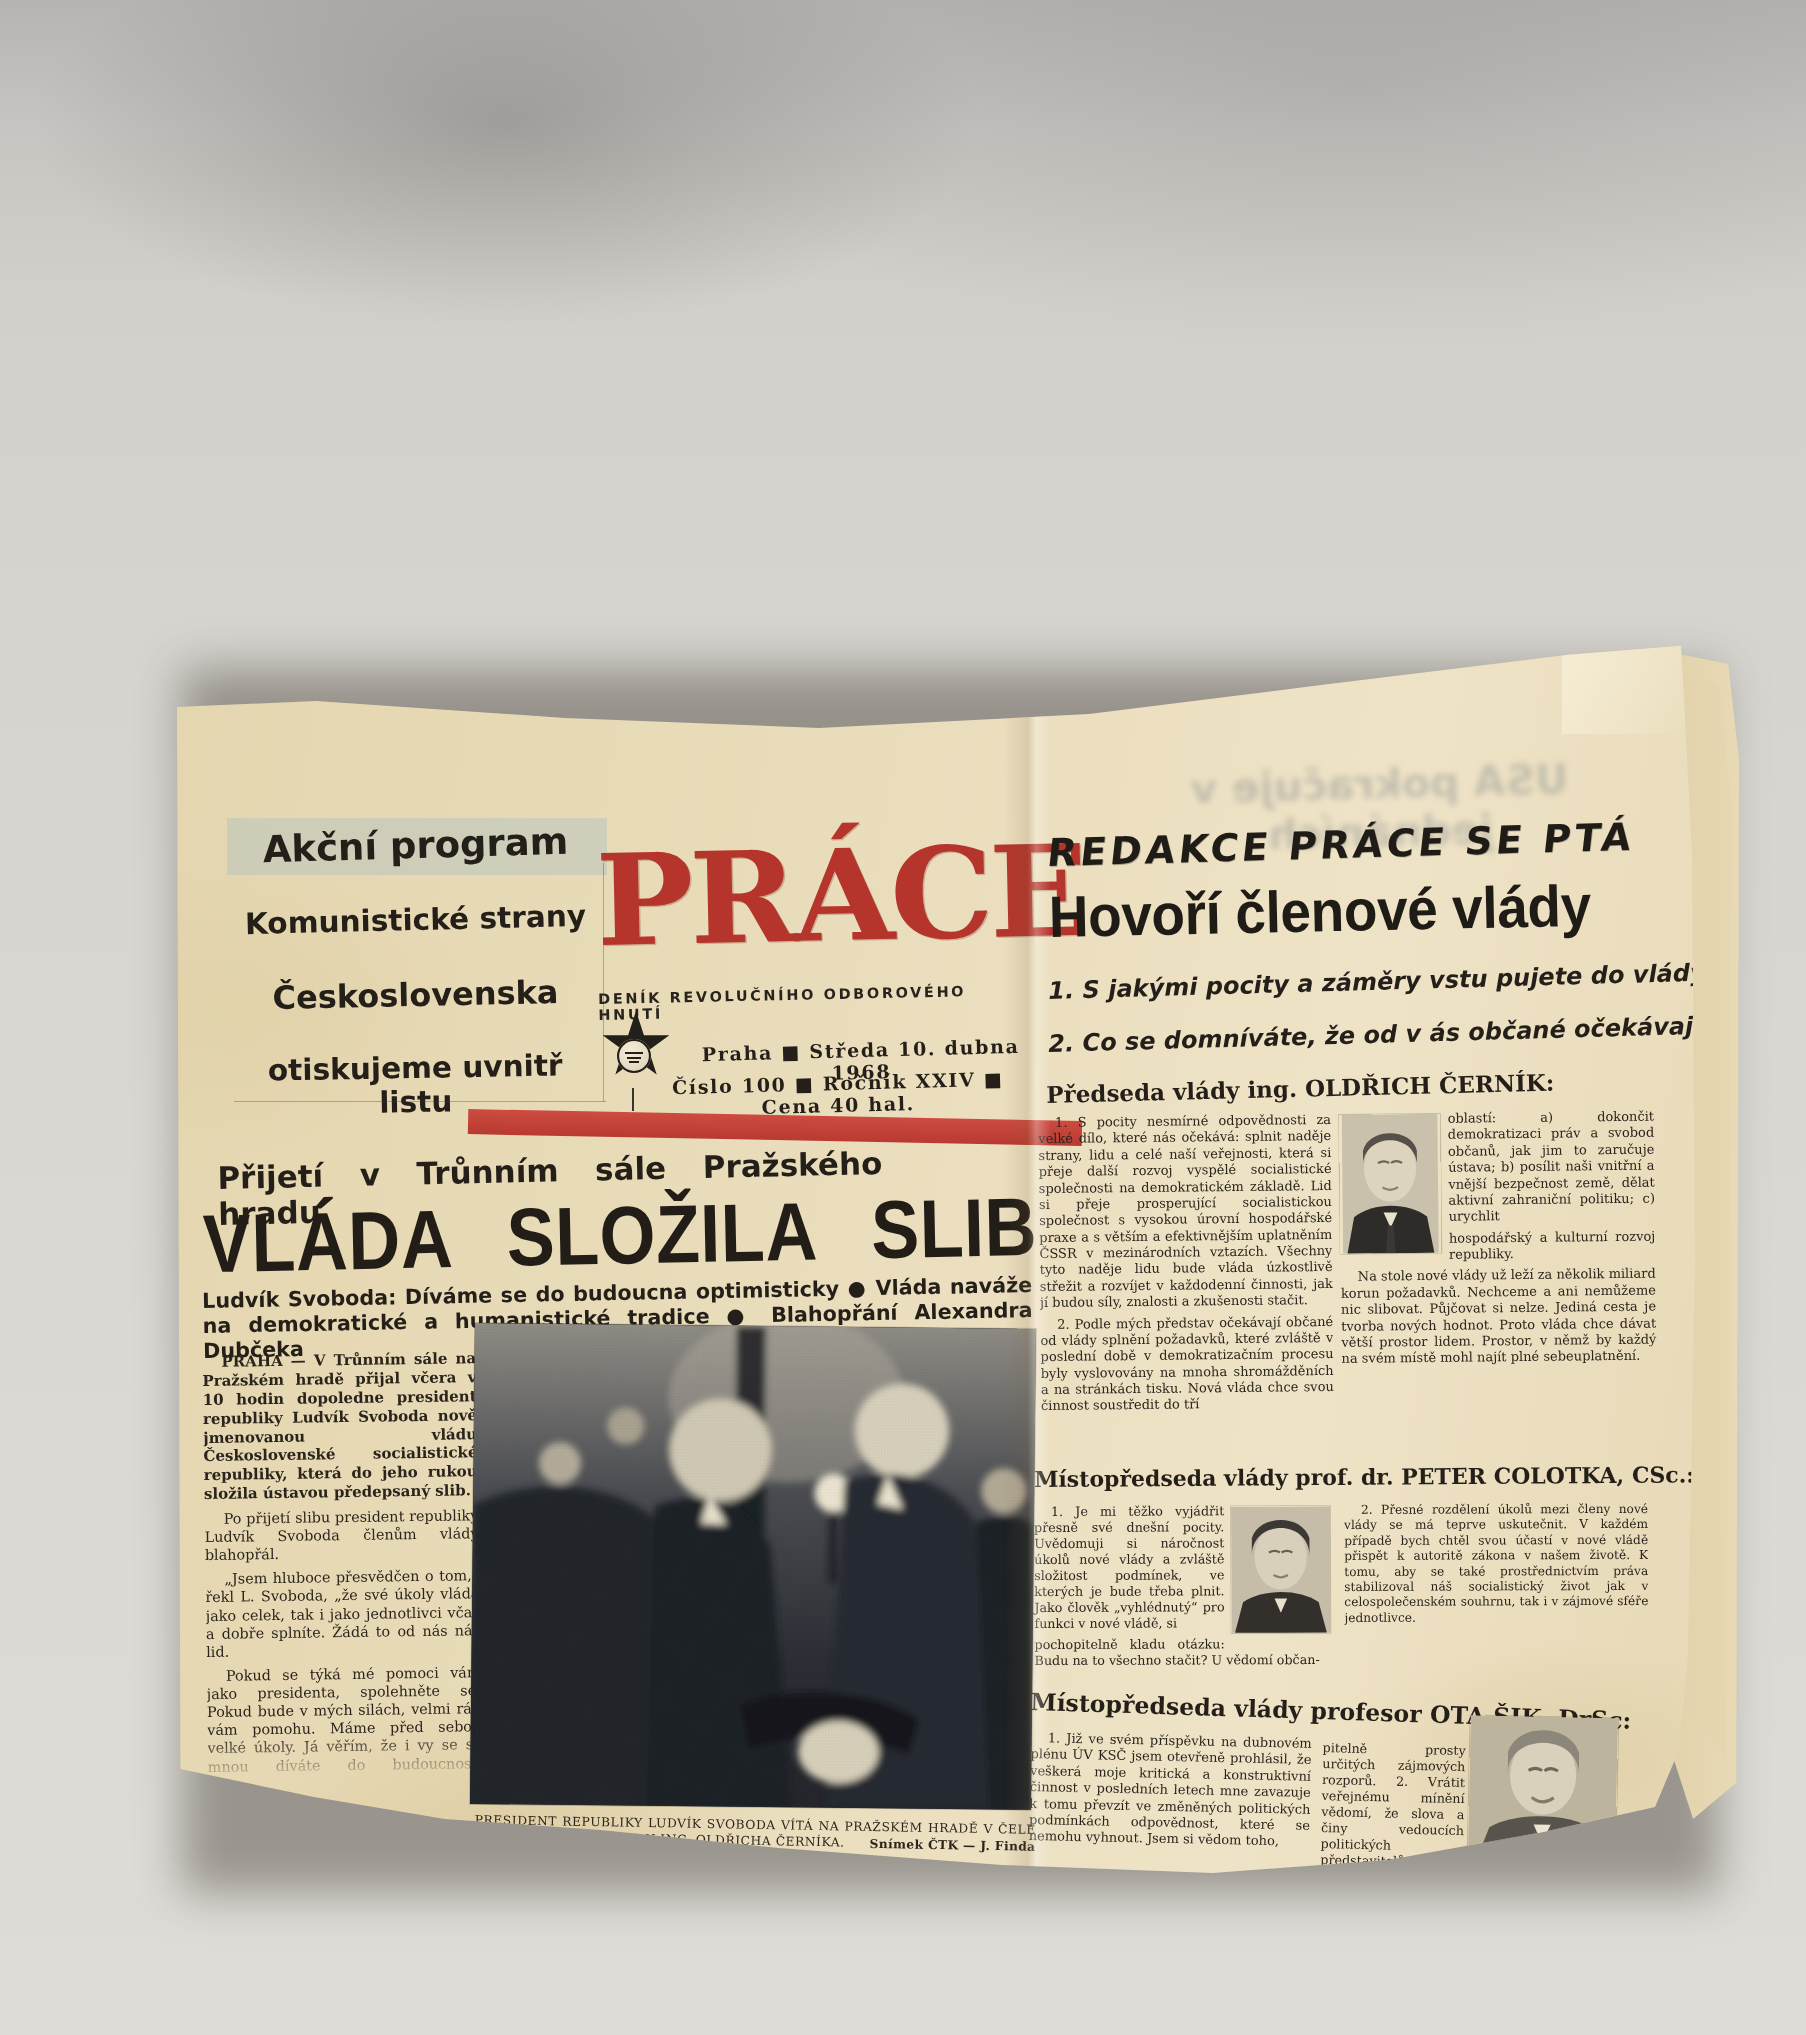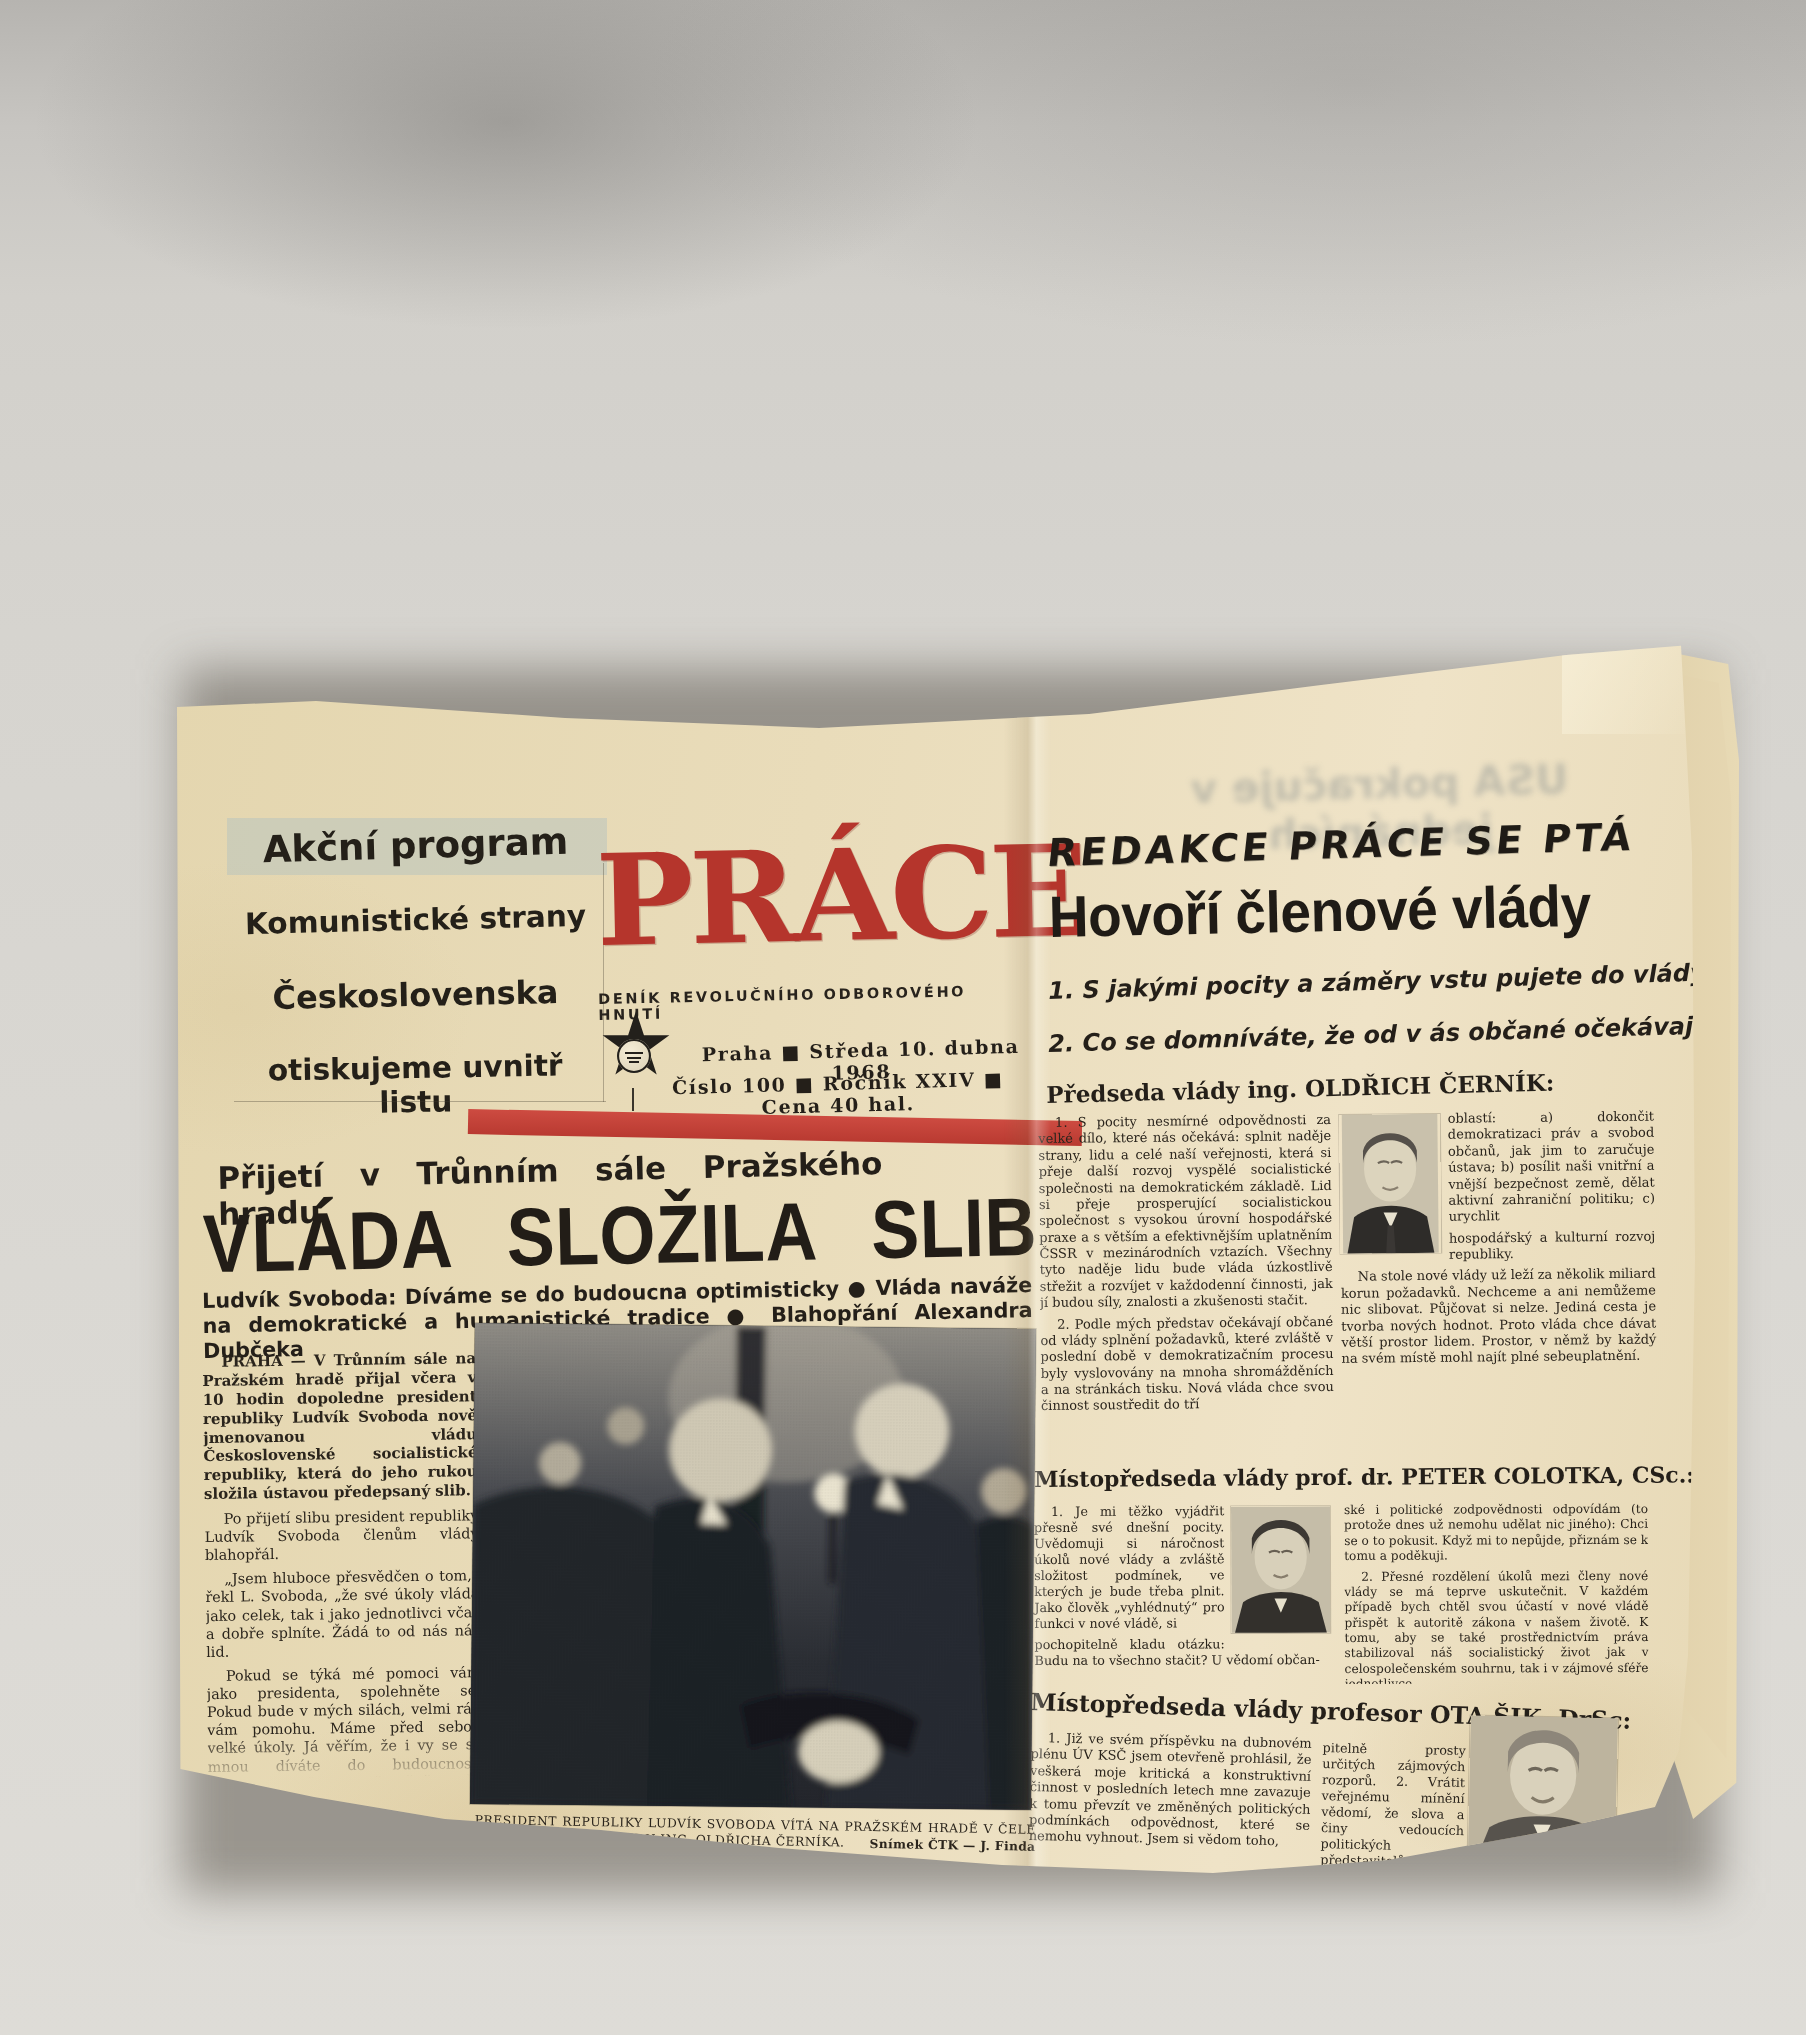--- a/index.html
+++ b/index.html
@@ -283,21 +283,20 @@
             <path d="M8,280 L26,212 C70,182 150,182 194,212 L212,280 Z" fill="#33302c"></path>
             <polygon points="96,204 124,204 110,236" fill="#e6e0cc"></polygon>
             <path d="M84,102 q13,-7 24,0 M136,102 q-13,-7 -24,0" stroke="#675f52" stroke-width="5" fill="none"></path>
             <path d="M94,152 q16,10 32,0" stroke="#877d6c" stroke-width="5" fill="none"></path>
           </svg>
         </div>
         <p style="text-indent:17px;">1. Je mi těžko vyjádřit přesně své dnešní pocity. Uvědomuji si náročnost úkolů nové vlády a zvláště složitost podmínek, ve kterých je bude třeba plnit. Jako člověk „vyhlédnutý“ pro funkci v nové vládě, si</p>
         <p style="text-indent:0;">pochopitelně kladu otázku: Budu na to všechno stačit? U vědomí občan-</p>
       </div>
       <div class="colbody" id="colotka-c2">
-        <p style="text-indent:0;">ské i politické zodpovědnosti odpovídám (to protože dnes už nemohu udělat nic jiného): Chci se o to pokusit. Když mi to nepůjde, přiznám se k tomu a poděkuji.</p>
         <p>2. Přesné rozdělení úkolů mezi členy nové vlády se má teprve uskutečnit. V každém případě bych chtěl svou účastí v nové vládě přispět k autoritě zákona v našem životě. K tomu, aby se také prostřednictvím práva stabilizoval náš socialistický život jak v celospolečenském souhrnu, tak i v zájmové sféře jednotlivce.</p>
       </div>
     </div>
 
     <div class="abs speaker" id="sik-heading">Místopředseda vlády profesor OTA ŠIK, DrSc:</div>
     <div class="abs" id="sik-body">
       <div class="colbody" id="sik-c1">
         <p>1. Již ve svém příspěvku na dubnovém plénu ÚV KSČ jsem otevřeně prohlásil, že veškerá moje kritická a konstruktivní činnost v posledních letech mne zavazuje k tomu převzít ve změněných politických podmínkách odpovědnost, které se nemohu vyhnout. Jsem si vědom toho,</p>
       </div>
       <div class="colbody" id="sik-c2">

